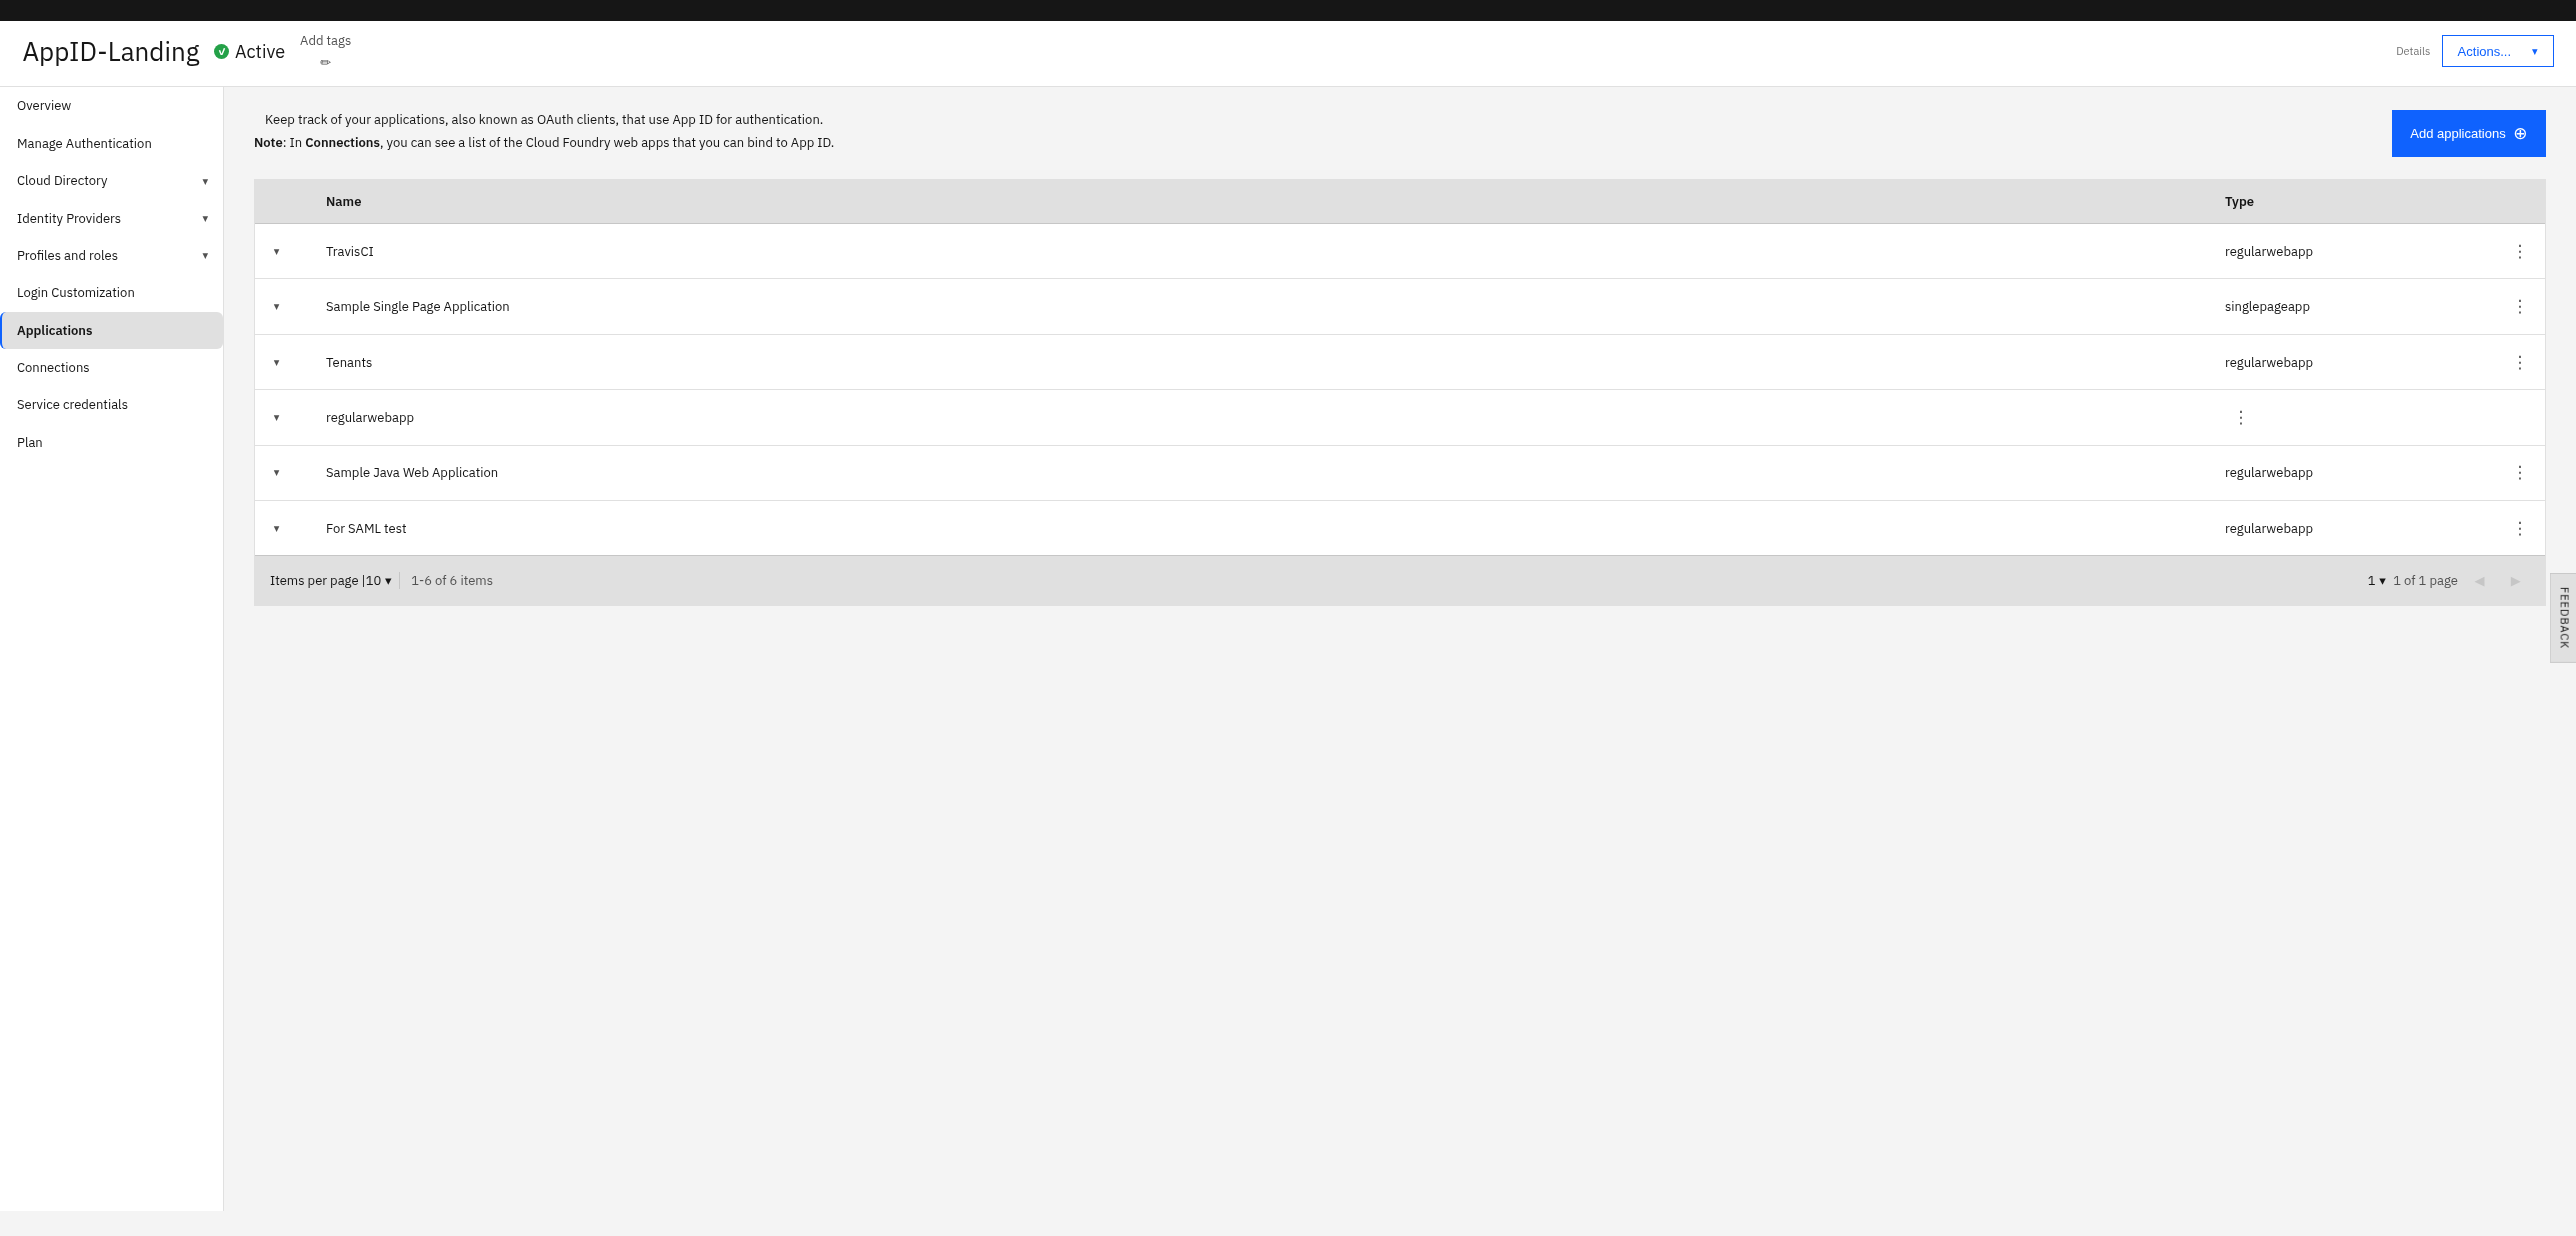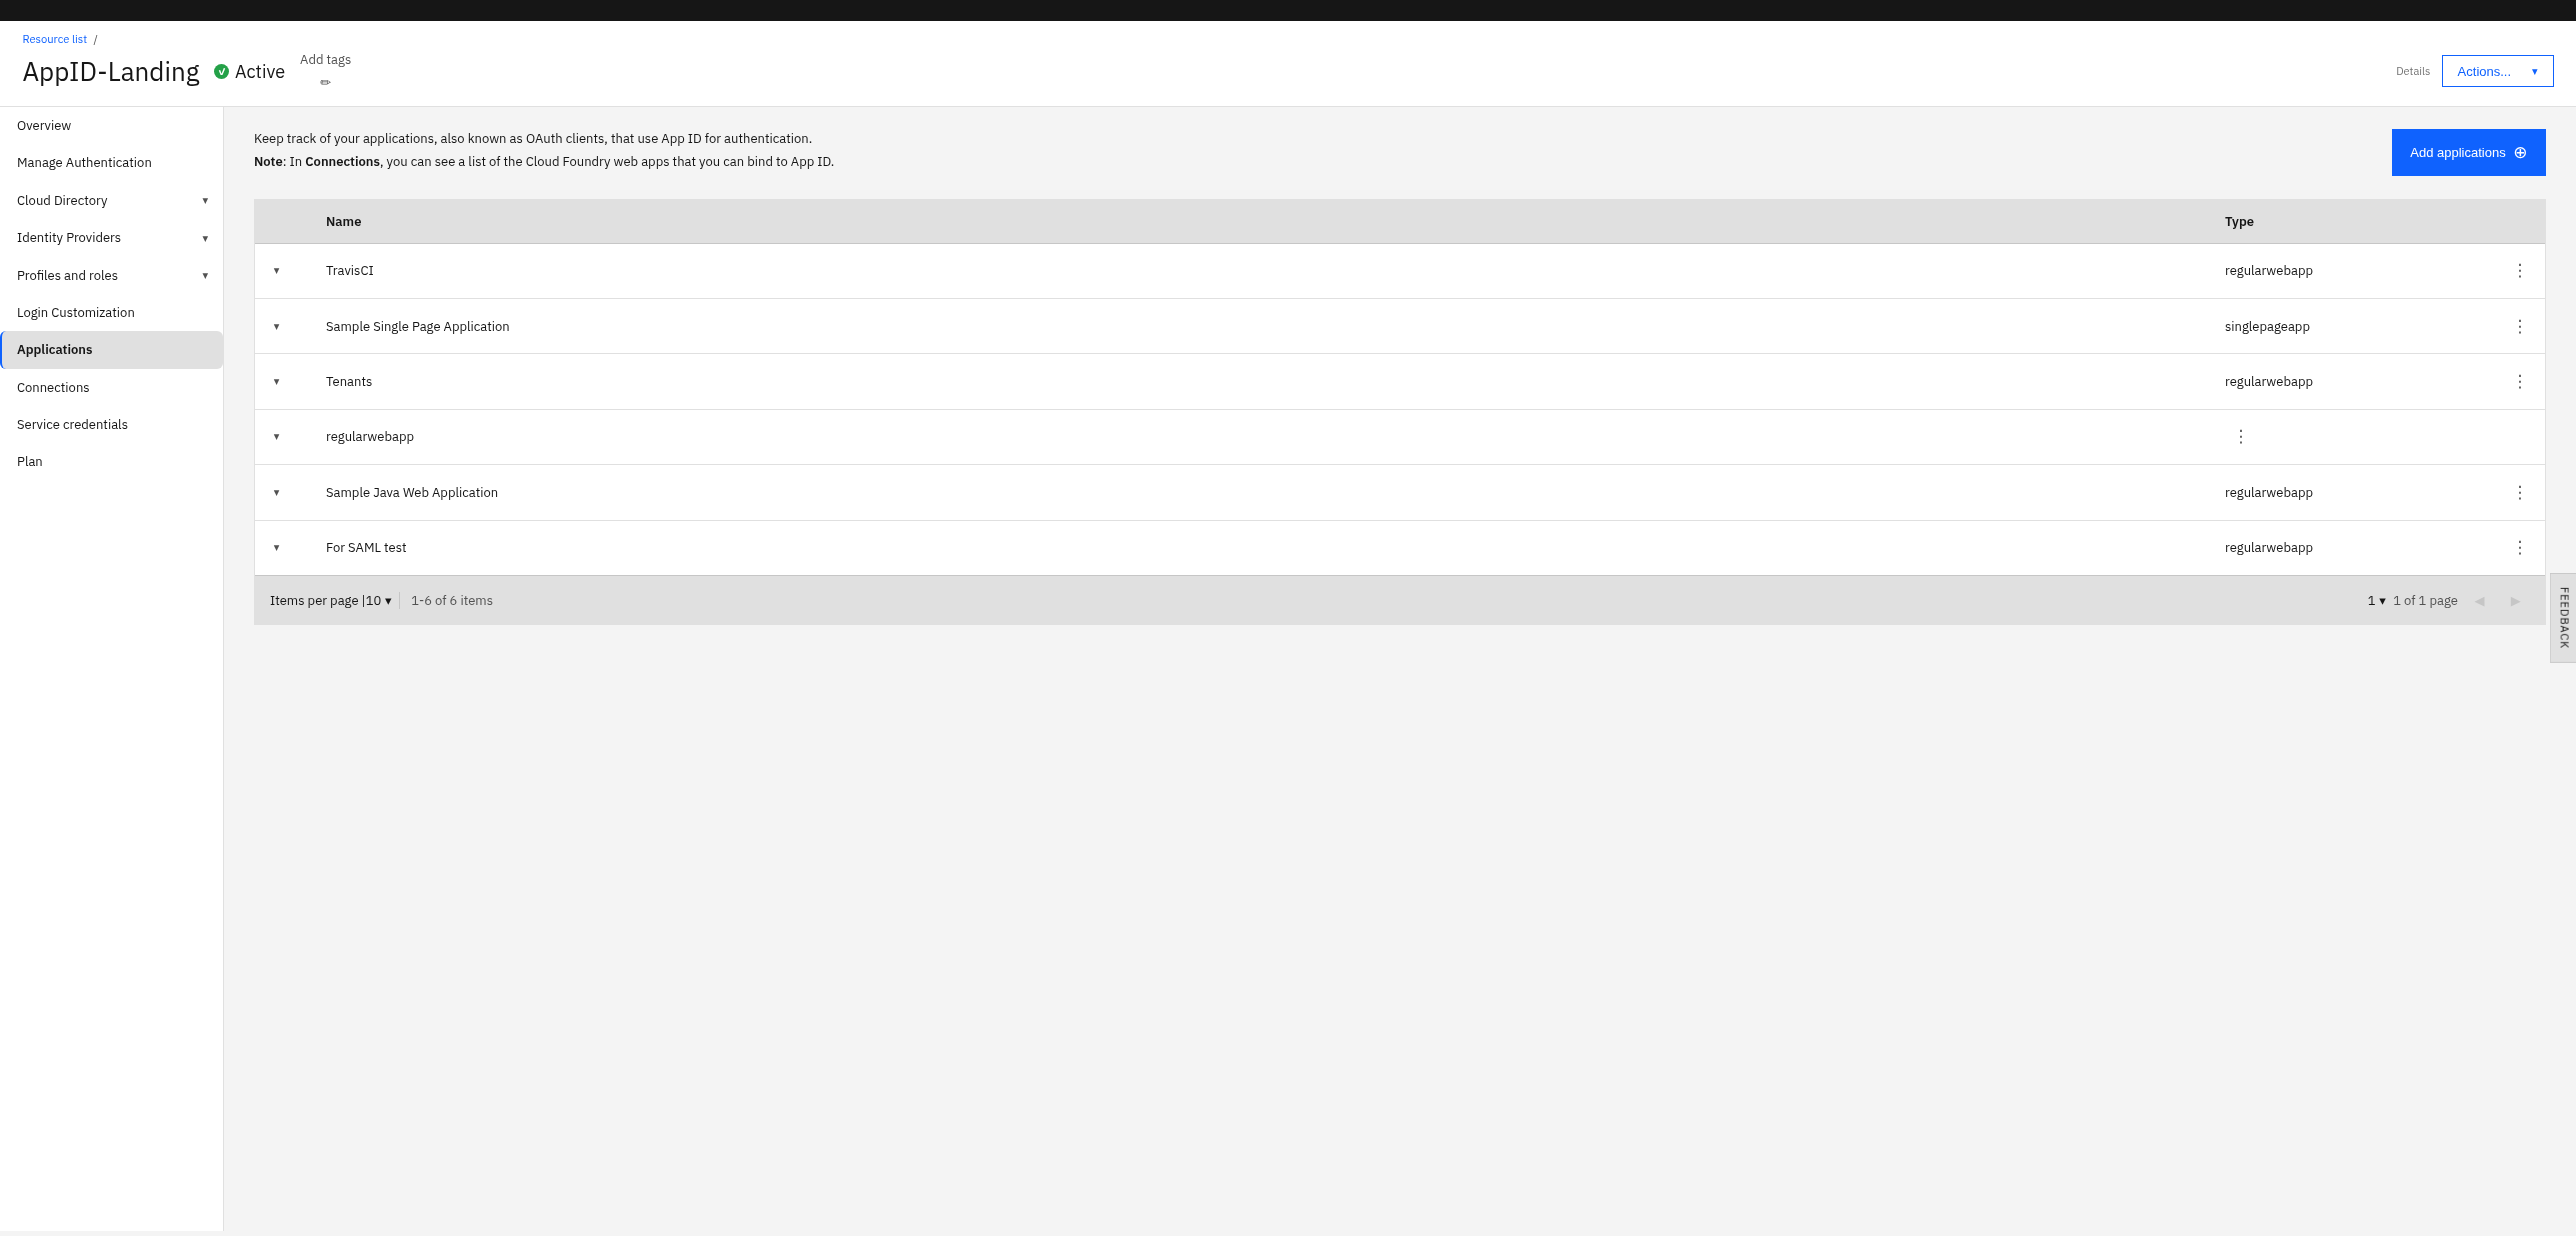--- a/index.html
+++ b/index.html
@@ -35,21 +35,21 @@
     .sidebar-item.active { background: #e0e0e0; border-left: 2.8px solid #0f62fe; font-weight: 600; border-radius: 6px; }
     .sidebar-item .item-label { flex: 1; }
     .sidebar-item .chevron { font-size: 11.2px; color: #525252; }
 
     
     .content-area { flex: 1; padding: 22.4px 30px; background: #f4f4f4; }
 
     
     .info-section { display: flex; justify-content: space-between; align-items: flex-start; margin-bottom: 22.4px; }
     .info-text { max-width: 838px; font-size: 13px; line-height: 1.5; color: #161616; }
-    .info-text p { margin-bottom: 3.7px; }
+    .info-text p { margin-bottom: 3.7px; text-align: center; }
     .info-text strong { font-weight: 600; }
     .add-app-btn { display: flex; align-items: center; gap: 7.5px; background: #0f62fe; color: white; border: none; padding: 13px 18.6px; font-size: 13px; cursor: pointer; white-space: nowrap; font-weight: 400; }
     .plus-icon { font-size: 17px; font-weight: 300; }
 
     
     .table-container { background: white; border: 0.9px solid #e0e0e0; }
     .table-header { display: grid; grid-template-columns: 56px 1fr 279px 56px; background: #e0e0e0; border-bottom: 0.9px solid #c6c6c6; }
     .th { padding: 13px 15px; font-size: 13px; font-weight: 600; color: #161616; }
     .table-row { display: grid; grid-template-columns: 56px 1fr 279px 56px; border-bottom: 0.9px solid #e0e0e0; align-items: center; background: white; }
     .table-row:last-child { border-bottom: none; }
@@ -74,24 +74,20 @@
     .items-label { font-weight: 400; color: #161616; }
     .per-page-wrapper { display: flex; align-items: center; gap: 0; }
     .per-page-value { font-weight: 400; display: flex; align-items: center; gap: 3.7px; cursor: pointer; }
   </style>
 </head>
 <body>
 
 <div class="top-bar"></div>
 
 <div class="header-area">
-  <div class="breadcrumb">
-    <a>Resource list</a>
-    <span class="breadcrumb-sep">/</span>
-  </div>
   <div class="title-row">
     <div class="title-left">
       <h1 class="page-title">AppID-Landing</h1>
       <div class="status-badge">
         <div class="status-dot"></div>
         <span>Active</span>
       </div>
       <div class="add-tags">
         <span>Add tags</span>
         <span class="edit-icon">✏</span>

